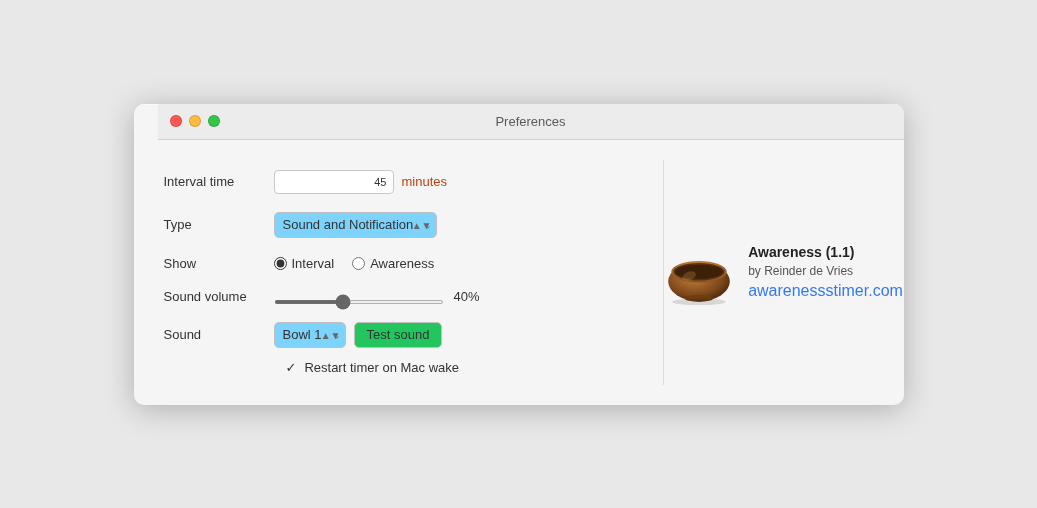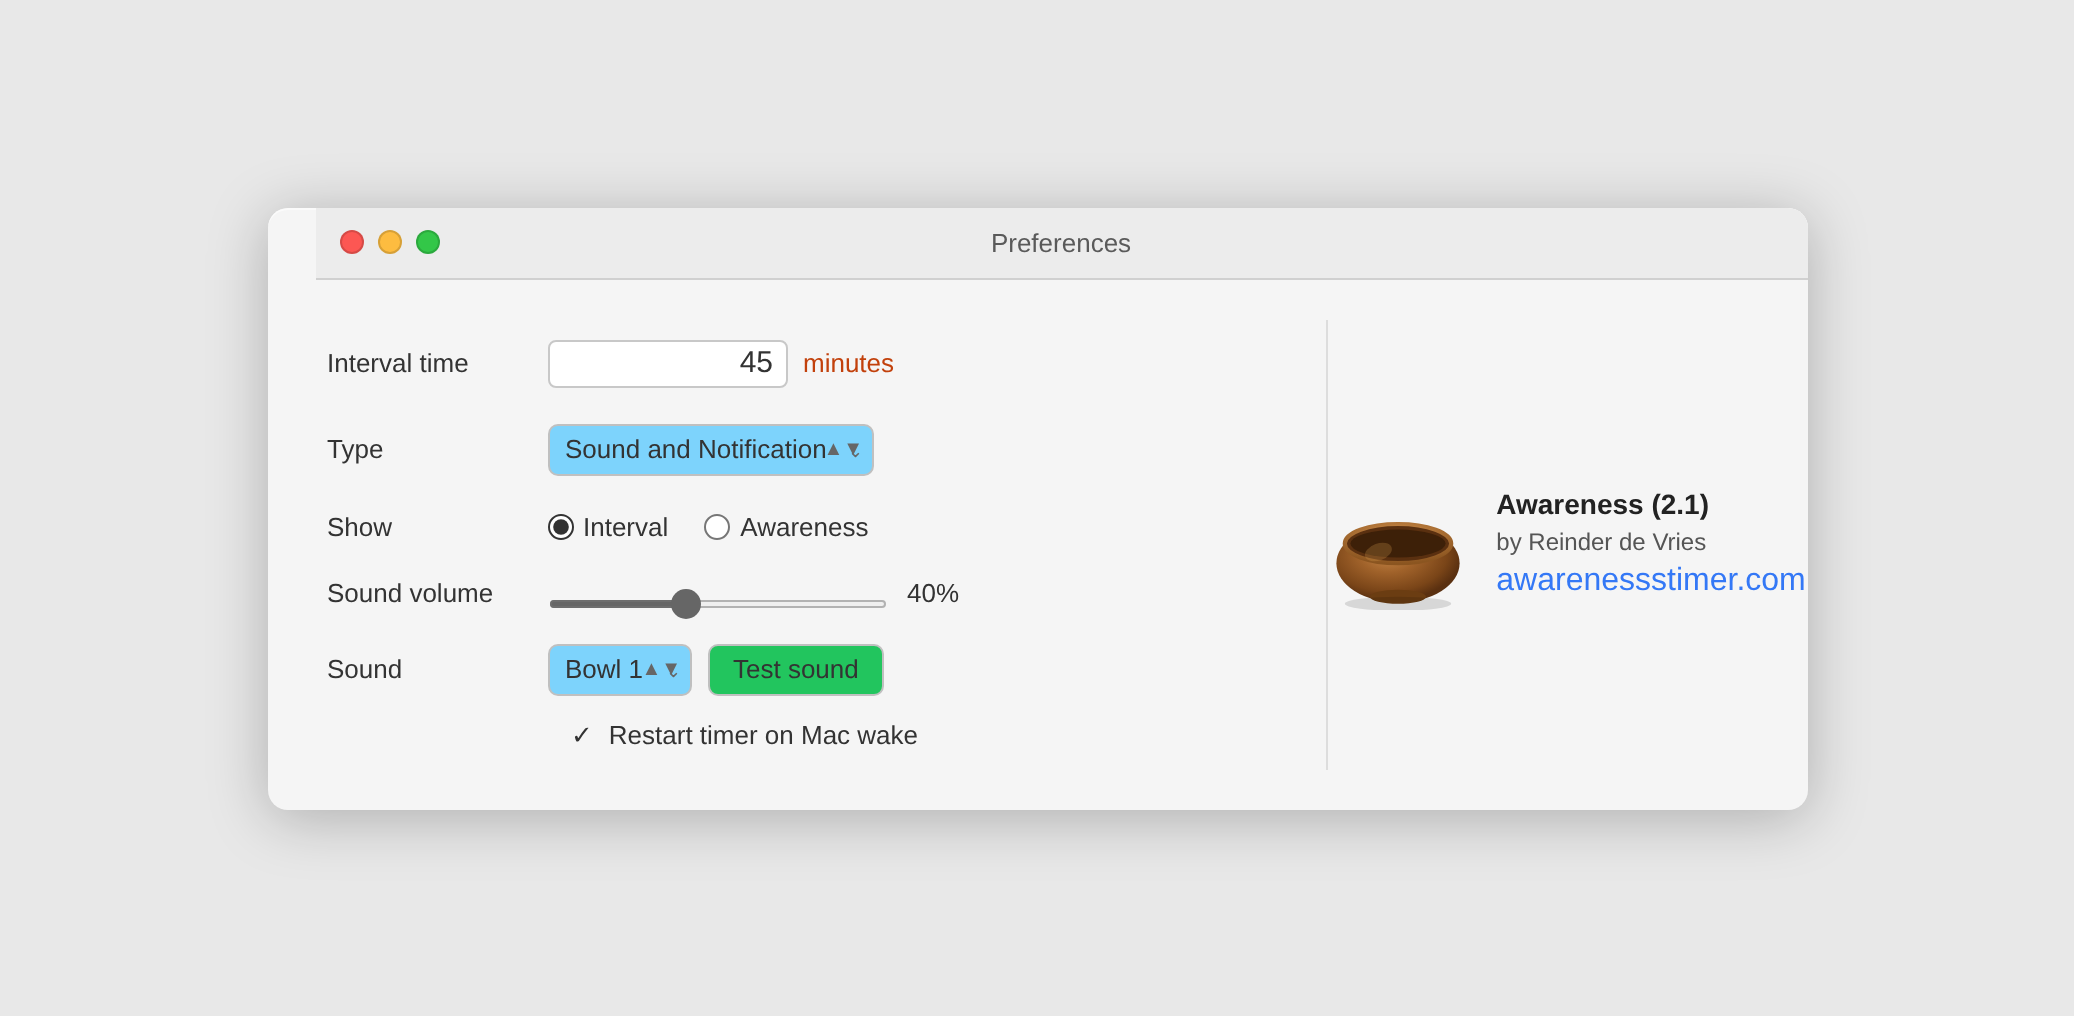--- a/index.html
+++ b/index.html
@@ -100,21 +100,21 @@
 
     
     .interval-input {
       width: 120px;
       height: 24px;
       border: 1px solid #c8c8c8;
       border-radius: 4px;
       background: #fff;
       text-align: right;
       padding-right: 6px;
-      font-size: 15px;
+      font-size: 11px;
       color: #333;
       outline: none;
     }
 
     .minutes-label {
       font-size: 13px;
       color: #c2410c;
     }
 
     
@@ -389,20 +389,20 @@
           <ellipse cx="50" cy="44" rx="38" ry="14" fill="none" stroke="url(#rimGrad)" stroke-width="3"></ellipse>
 
           <ellipse cx="50" cy="82" rx="20" ry="5" fill="#6b3d12"></ellipse>
 
           <ellipse cx="36" cy="50" rx="10" ry="6" fill="rgba(220,160,80,0.25)" transform="rotate(-20,36,50)"></ellipse>
 
           <ellipse cx="50" cy="87" rx="38" ry="5" fill="rgba(0,0,0,0.12)"></ellipse>
         </svg>
 
         <div class="app-text">
-          <span class="app-name">Awareness (2.1)</span>
+          <span class="app-name">Awareness (1.1)</span>
           <span class="app-author">by Reinder de Vries</span>
           <a class="app-link" href="#">awarenessstimer.com</a>
         </div>
       </div>
     </div>
   </div>
 </div>
 
 </body></html>

